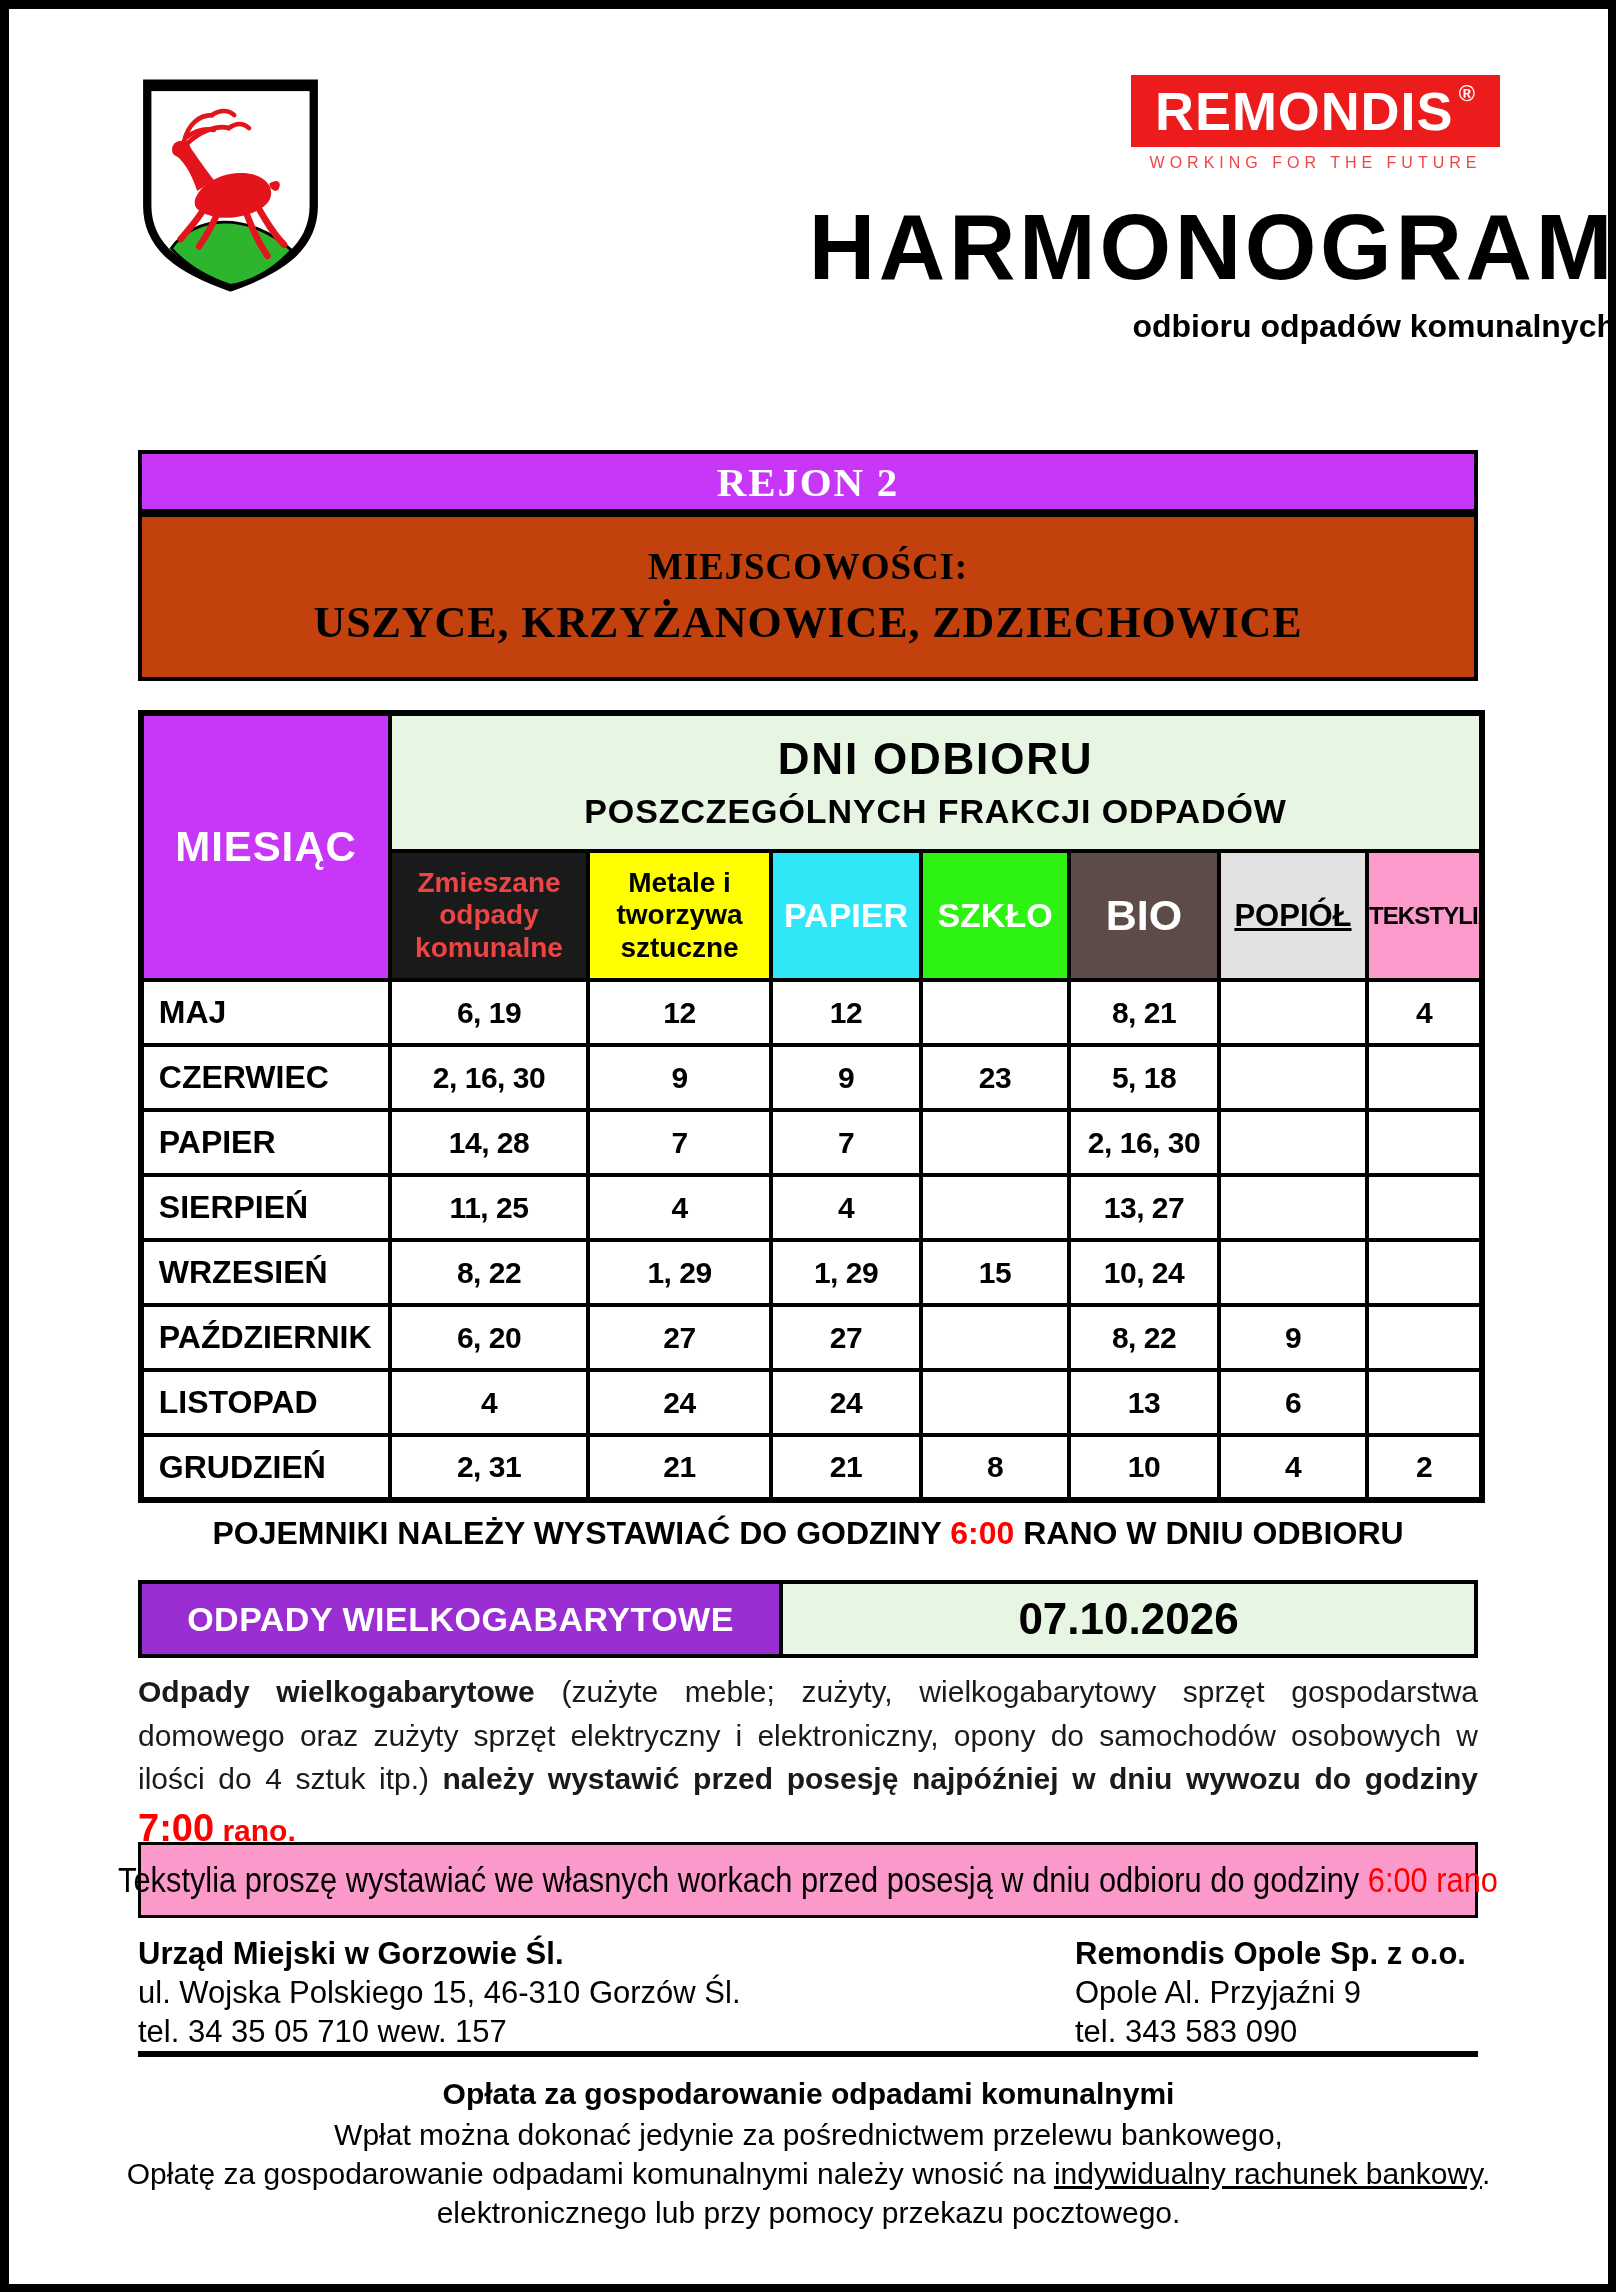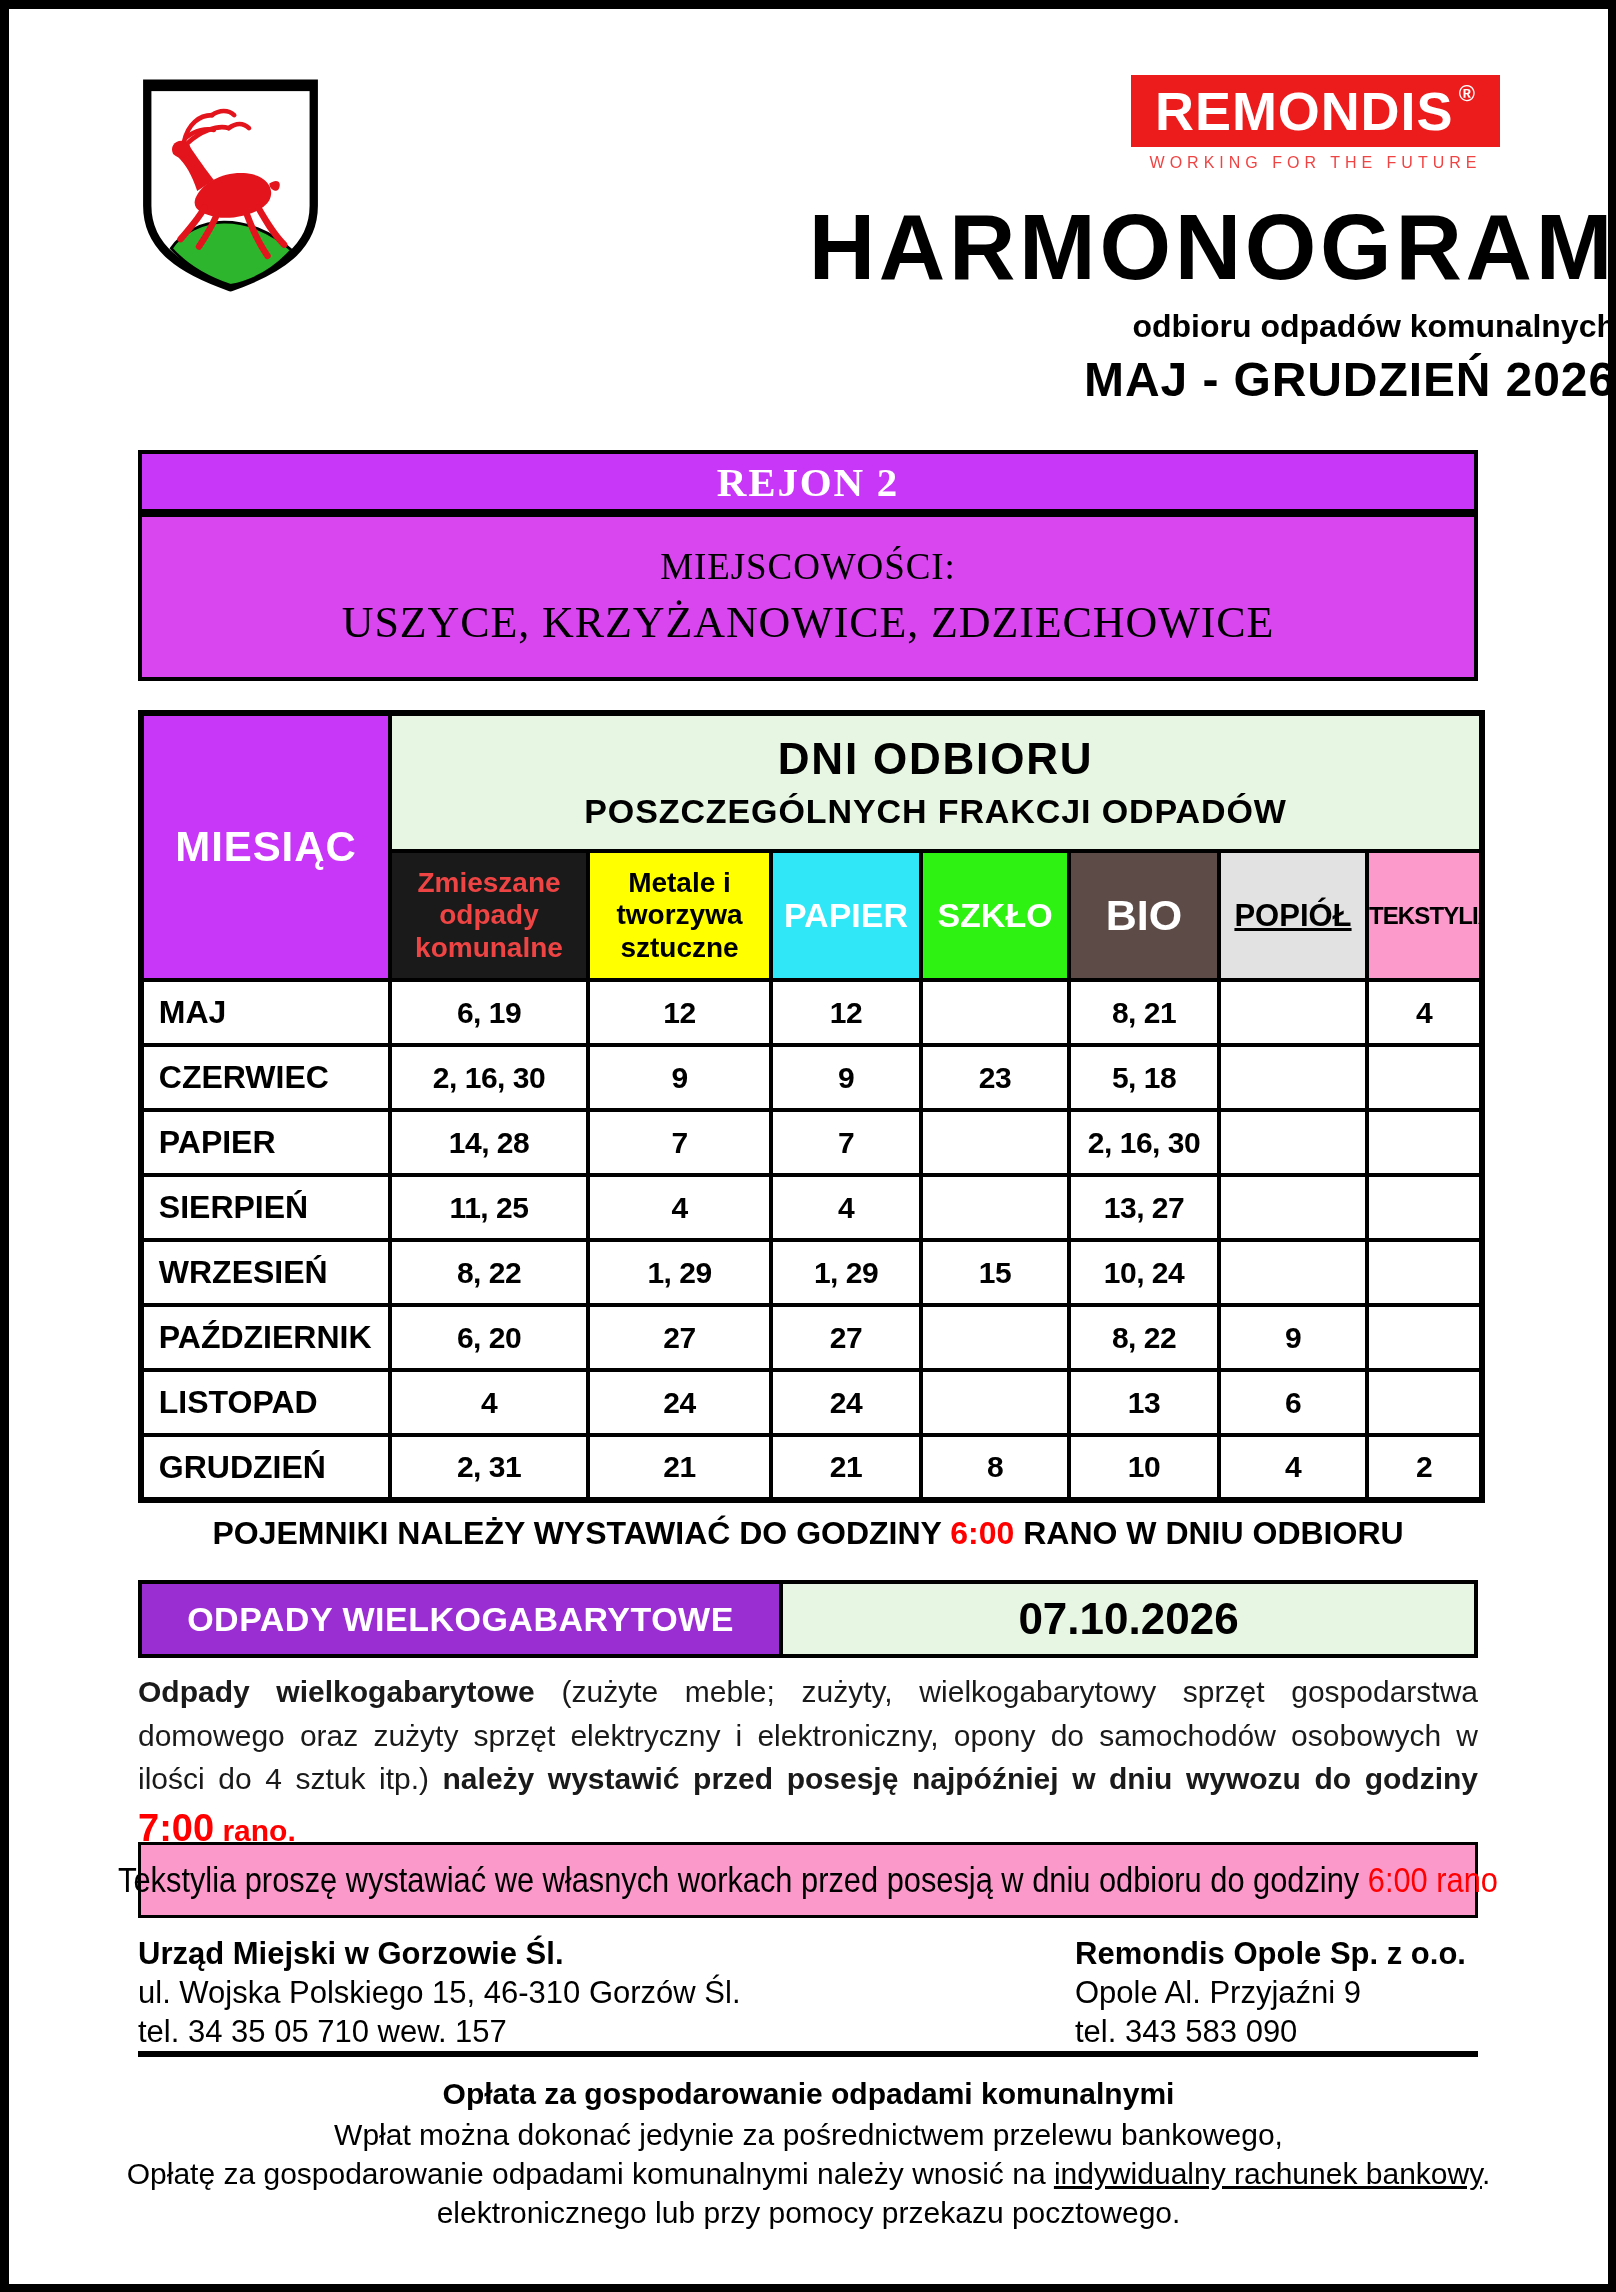--- a/index.html
+++ b/index.html
@@ -34,22 +34,22 @@
 
   
   .rejon {
     position:absolute; left:129px; top:441px; width:1340px; height:63px;
     border:4.6px solid #000; display:flex; align-items:center; justify-content:center;
     color:#fff; font-family:"Liberation Serif", serif; font-weight:bold;
     font-size:41px; letter-spacing:1.8px;
   }
   .miejscowosci {
     position:absolute; left:129px; top:504px; width:1340px; height:168px;
-    border:4.6px solid #000; background:#d946ef; text-align:center;
-    font-family:"Liberation Serif", serif; font-weight:normal;
+    border:4.6px solid #000; background:#c2410c; text-align:center;
+    font-family:"Liberation Serif", serif; font-weight:bold;
   }
   .miejscowosci .line1 { font-size:37px; margin-top:28px; letter-spacing:0.9px; }
   .miejscowosci .line2 { font-size:44px; margin-top:9.2px; letter-spacing:0.9px; }
 
   
   table.schedule {
     position:absolute; left:129px; top:701px; width:1340px;
     border-collapse:collapse; table-layout:fixed;
     border:6.5px solid #000;
   }
@@ -130,21 +130,20 @@
         <path d="M130 142 C138 156 146 170 158 182"></path>
         <path d="M118 150 C124 166 130 180 140 194"></path>
       </g>
     </g>
   </svg>
 </div>
 
 <div class="header-titles">
   <div class="page-title">HARMONOGRAM</div>
   <div class="page-subtitle">odbioru odpadów komunalnych</div>
-  <div class="page-period">MAJ - GRUDZIEŃ 2026</div>
 </div>
 
 <div class="remondis">
   <div class="remondis-box" style="background-color: rgb(237, 28, 28);">
     <span>REMONDIS</span>
     <span class="remondis-reg">®</span>
   </div>
   <div class="remondis-tagline">WORKING FOR THE FUTURE</div>
 </div>
 

